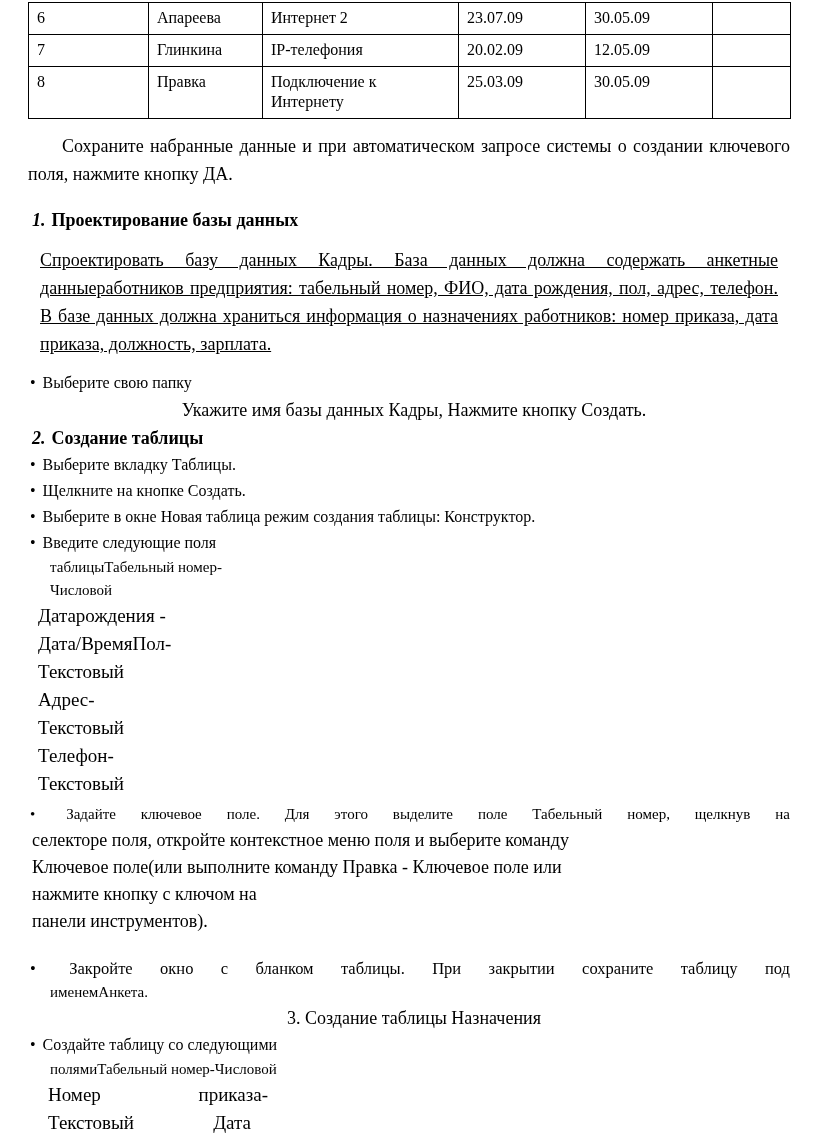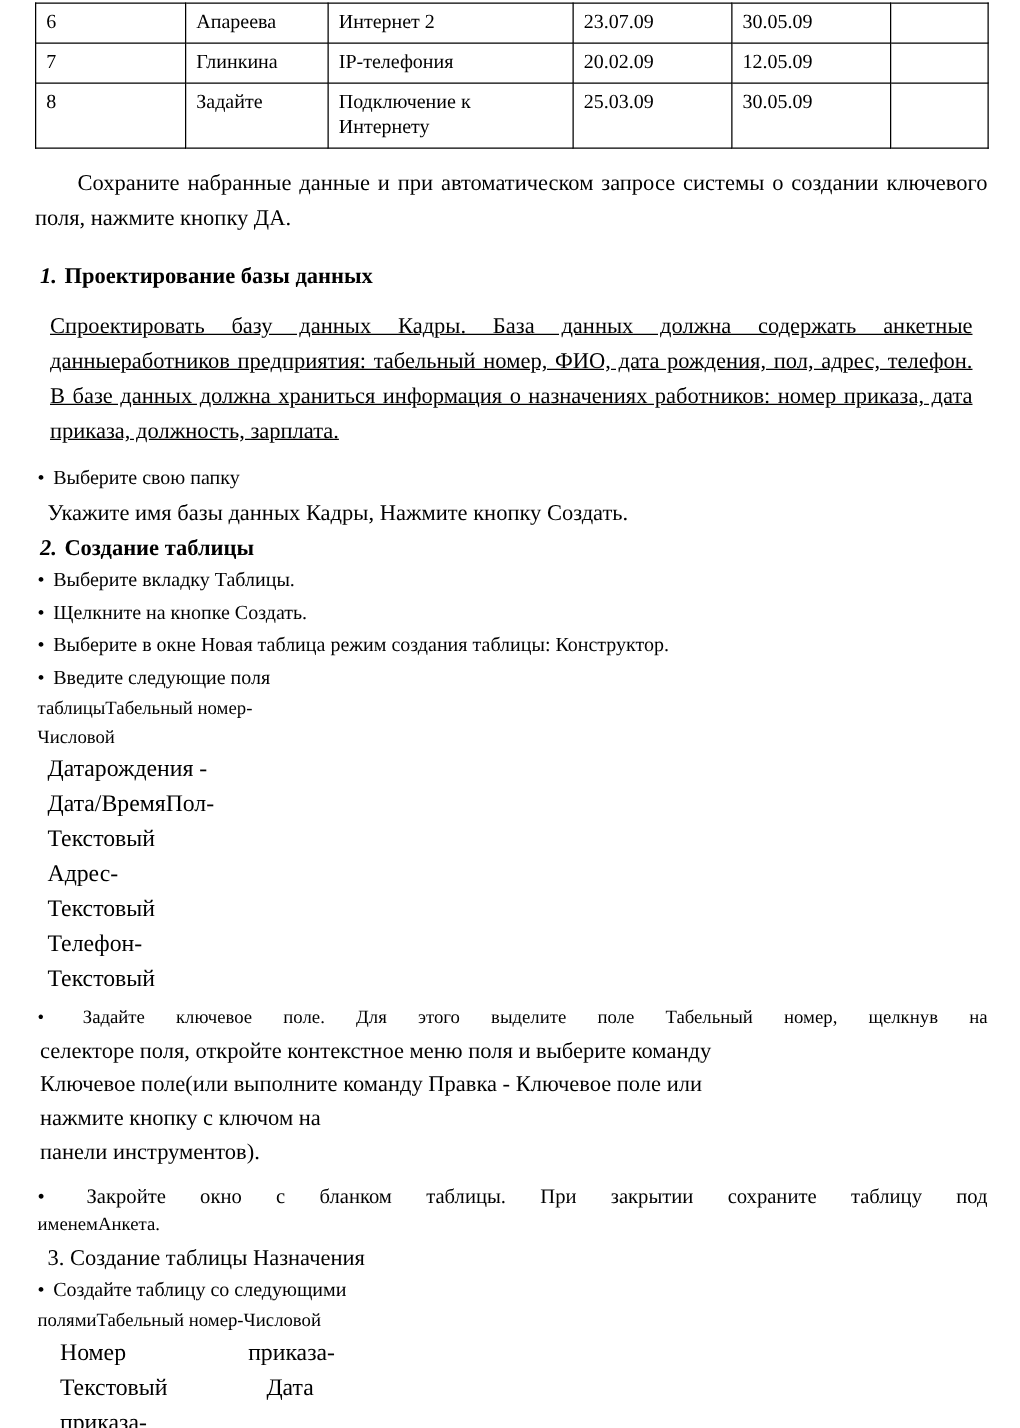--- a/index.html
+++ b/index.html
@@ -50,25 +50,27 @@
     font-size: 16px;
     line-height: 26px;
     padding-left: 2px;
   }
   .bullet-line .bullet { margin-right: 7px; }
 
   .line-lg {
     font-size: 18px;
     line-height: 28px;
     padding-left: 10px;
+    text-align: center;
   }
   .line-sm {
     font-size: 15px;
     line-height: 23px;
     padding-left: 2px;
+    margin-left: 20px;
   }
   .just-last { text-align: justify; text-align-last: justify; }
 
   .field-line {
     font-size: 19px;
     line-height: 28px;
     padding-left: 10px;
   }
 
   .bullet-sm {
@@ -127,21 +129,21 @@
       <tr>
         <td>7</td>
         <td>Глинкина</td>
         <td>IP-телефония</td>
         <td>20.02.09</td>
         <td>12.05.09</td>
         <td></td>
       </tr>
       <tr>
         <td>8</td>
-        <td>Задайте</td>
+        <td>Правка</td>
         <td>Подключение к Интернету</td>
         <td>25.03.09</td>
         <td>30.05.09</td>
         <td></td>
       </tr>
     </tbody>
   </table>
 
   <p class="para-lg indent-first mt14">Сохраните набранные данные и при автоматическом запросе системы о создании ключевого поля, нажмите кнопку ДА.</p>
 
@@ -188,21 +190,21 @@
   </div>
 
   <div class="bullet-sm just-last" style="margin-top:4px;">
     <span class="bullet">•</span> <span>Задайте ключевое поле. Для этого выделите поле Табельный номер, щелкнув на</span>
   </div>
   <div class="cont-lg">селекторе поля, откройте контекстное меню поля и выберите команду</div>
   <div class="cont-lg">Ключевое поле(или выполните команду Правка - Ключевое поле или</div>
   <div class="cont-lg">нажмите кнопку с ключом на</div>
   <div class="cont-lg">панели инструментов).</div>
 
-  <div class="bullet-md just-last" style="margin-top:9px;">
+  <div class="bullet-md just-last" style="margin-top:21px;">
     <span class="bullet">•</span> <span>Закройте окно с бланком таблицы. При закрытии сохраните таблицу под</span>
   </div>
   <div class="line-sm">именемАнкета.</div>
 
   <div class="line-lg">3. Создание таблицы Назначения</div>
 
   <div class="bullet-line">
     <span class="bullet">•</span><span>Создайте таблицу со следующими</span>
   </div>
   <div class="line-sm">полямиТабельный номер-Числовой</div>

